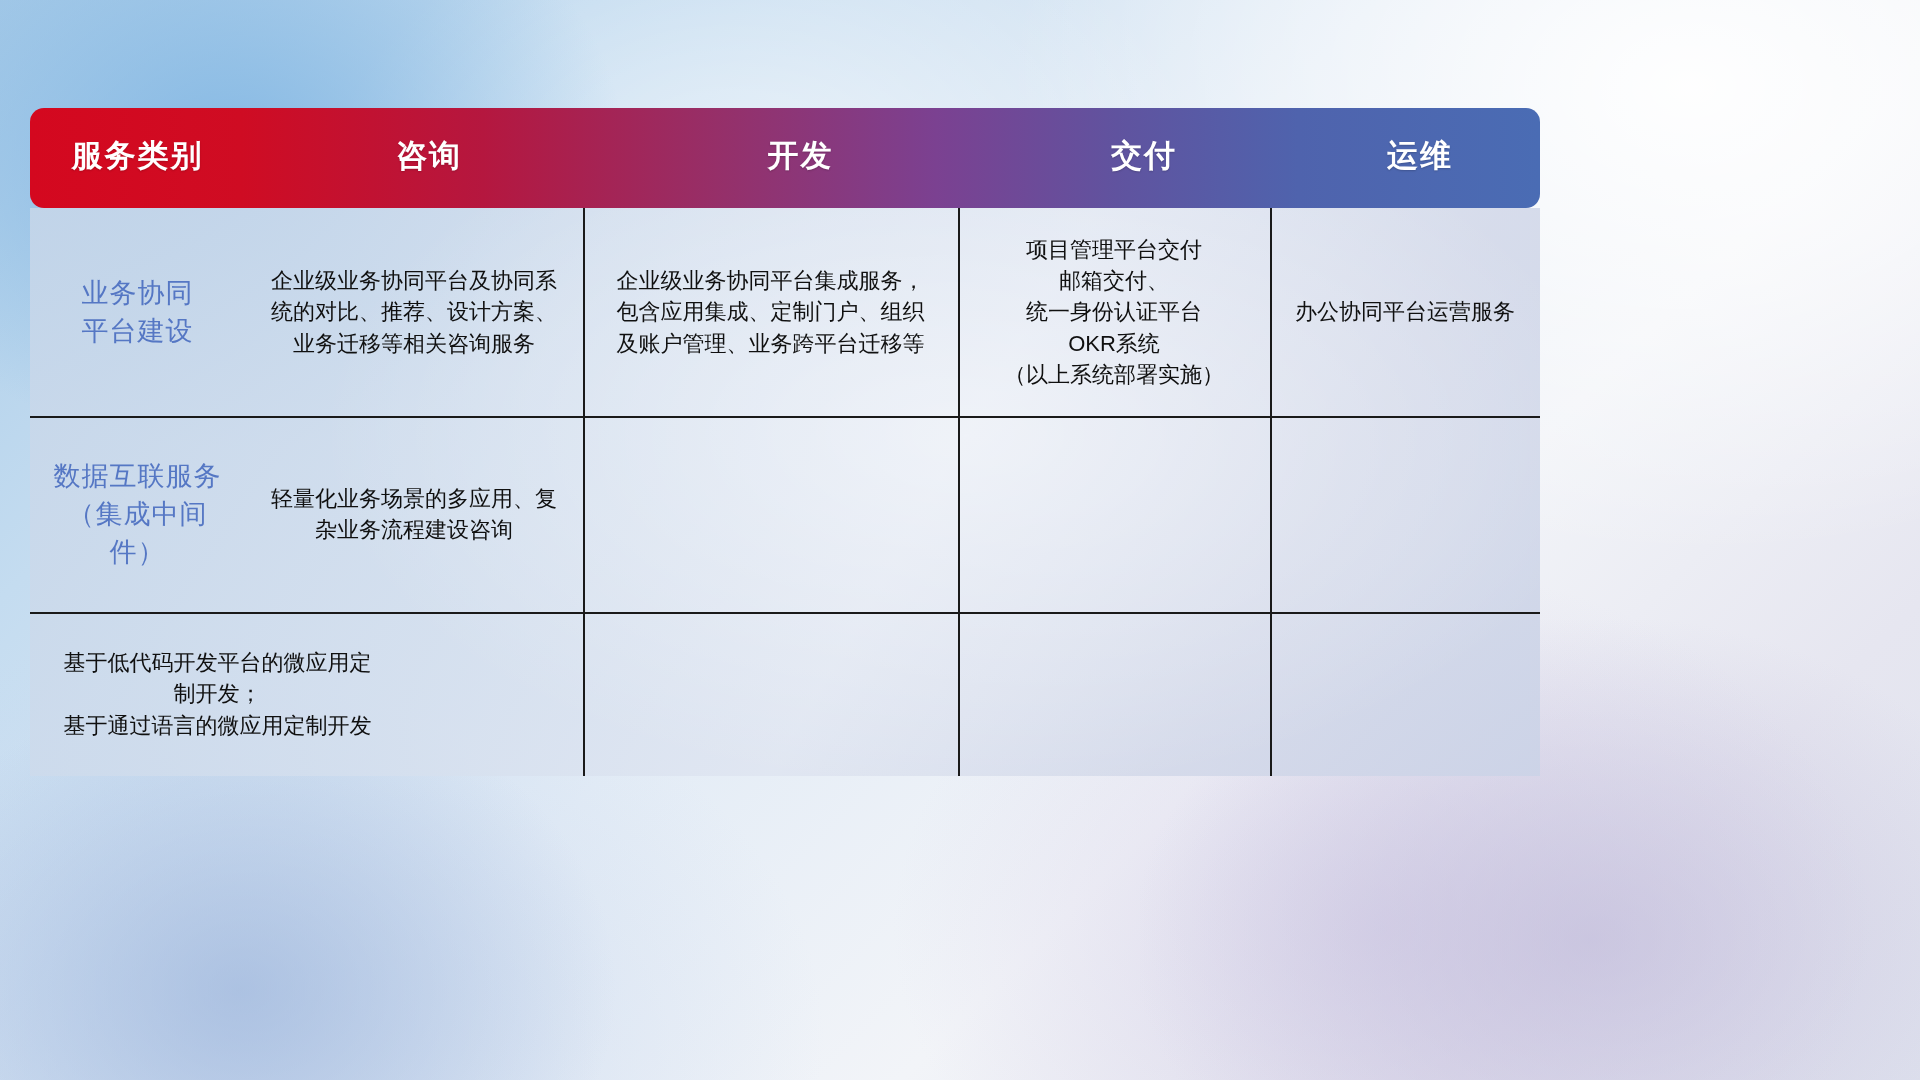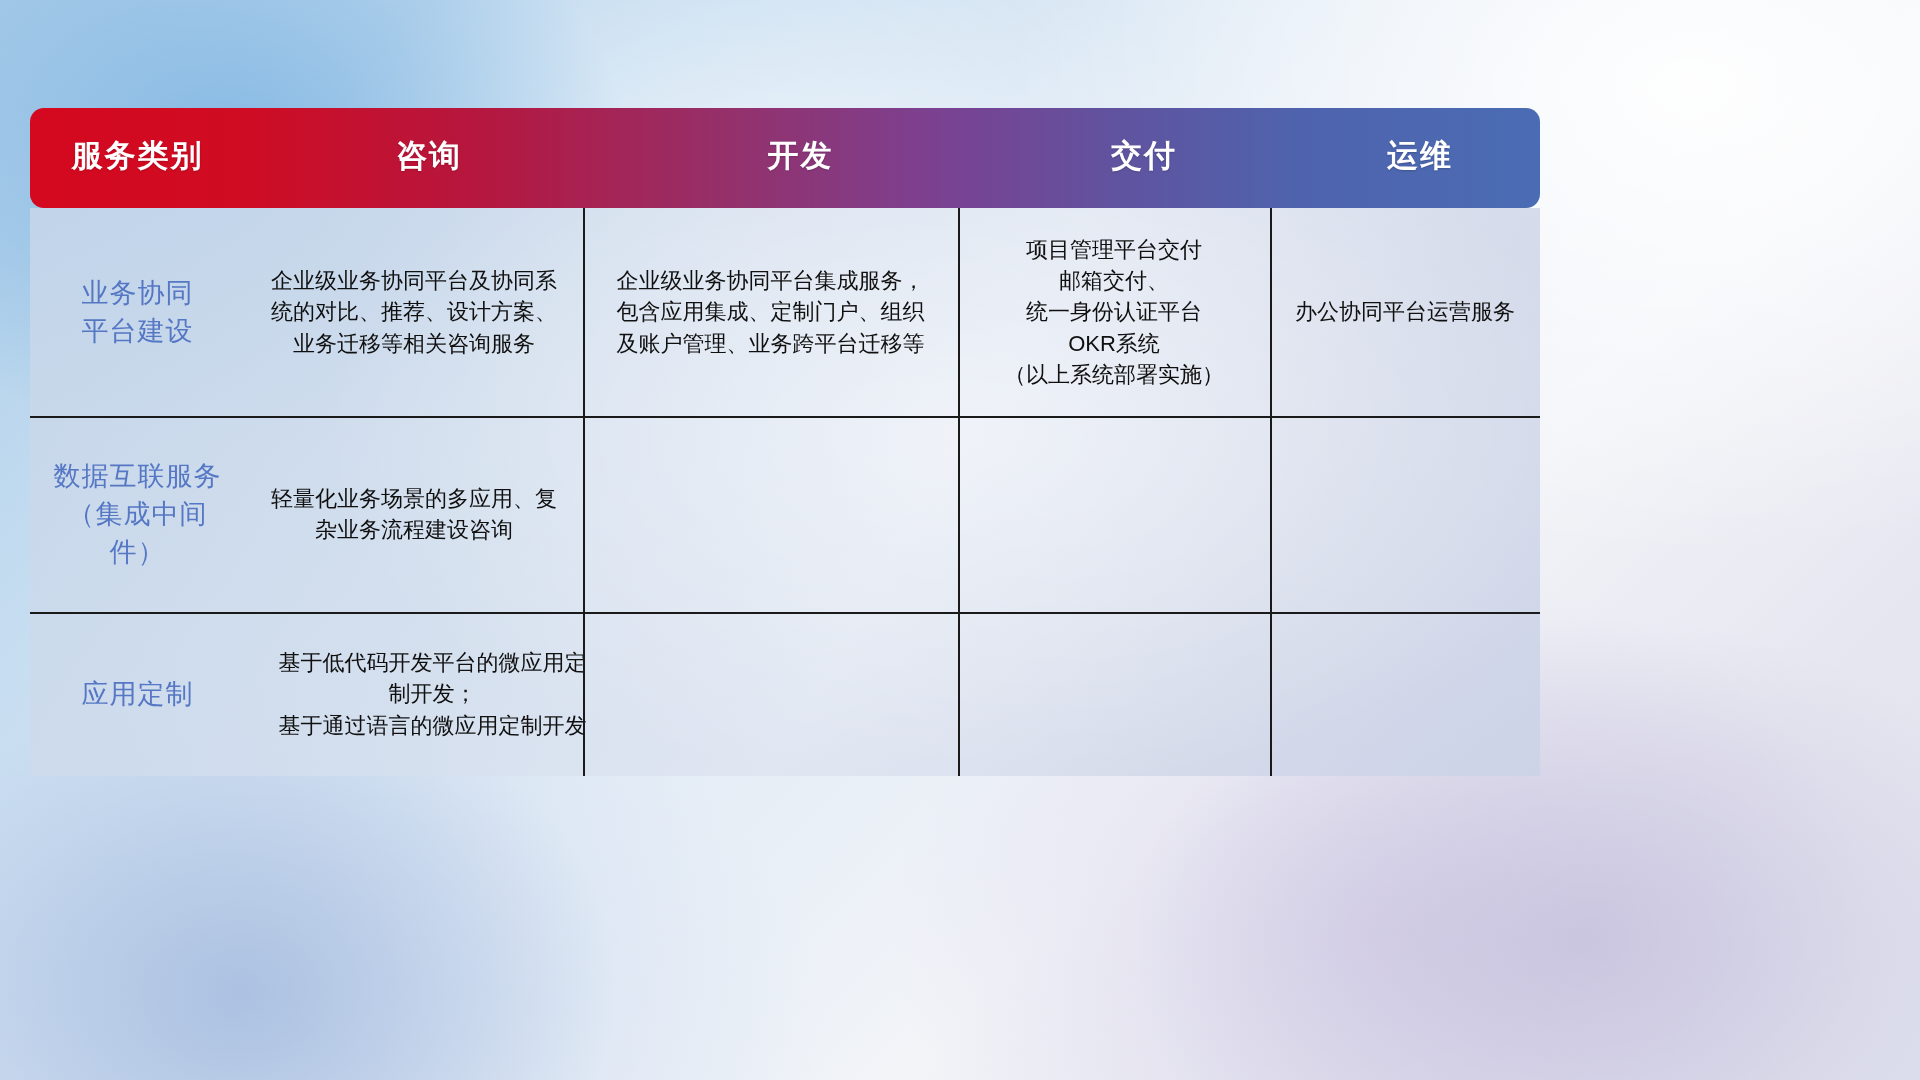--- a/index.html
+++ b/index.html
@@ -188,21 +188,20 @@
     <div class="grid-row row-1">
       <div class="cell c-0 row-label">数据互联服务
 （集成中间件）</div>
       <div class="cell c-1 cell-text">轻量化业务场景的多应用、复
 杂业务流程建设咨询</div>
       <div class="cell c-3 cell-text"></div>
       <div class="cell c-4 cell-text"></div>
     </div>
 
     <div class="grid-row row-2">
-      <div class="cell c-0 row-label">应用定制</div>
       <div class="cell c-2 cell-text">基于低代码开发平台的微应用定
 制开发；
 基于通过语言的微应用定制开发</div>
       <div class="cell c-4 cell-text"></div>
     </div>
 
     <div class="hrule" id="hrule-1"></div>
     <div class="hrule" id="hrule-2"></div>
     <div class="vrule" id="vrule-1"></div>
     <div class="vrule" id="vrule-2"></div>

